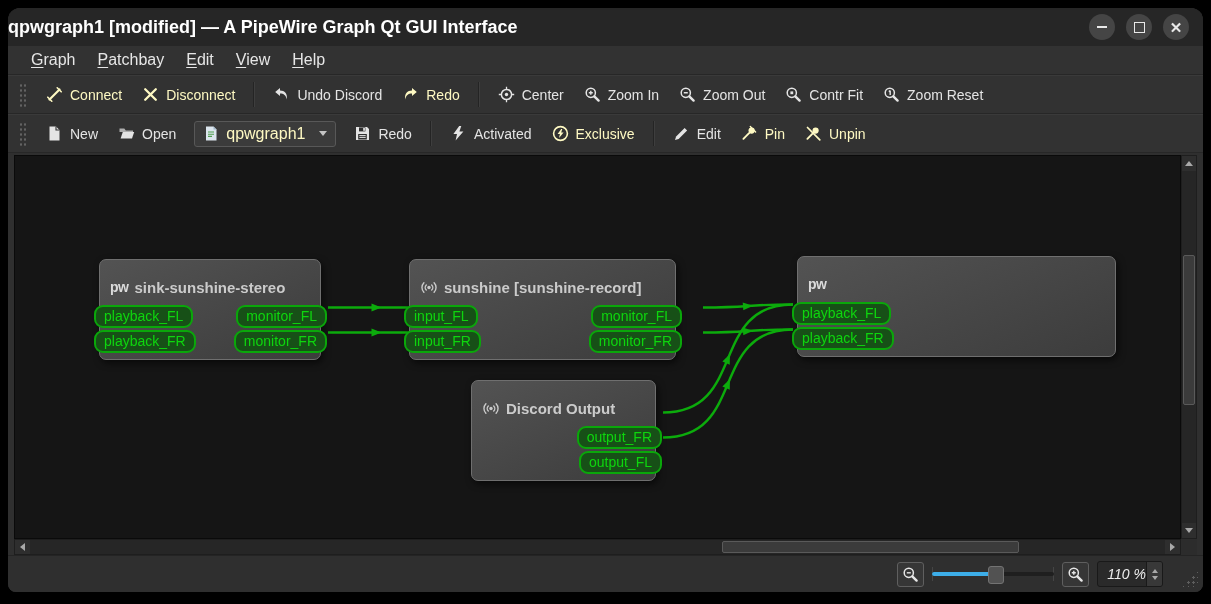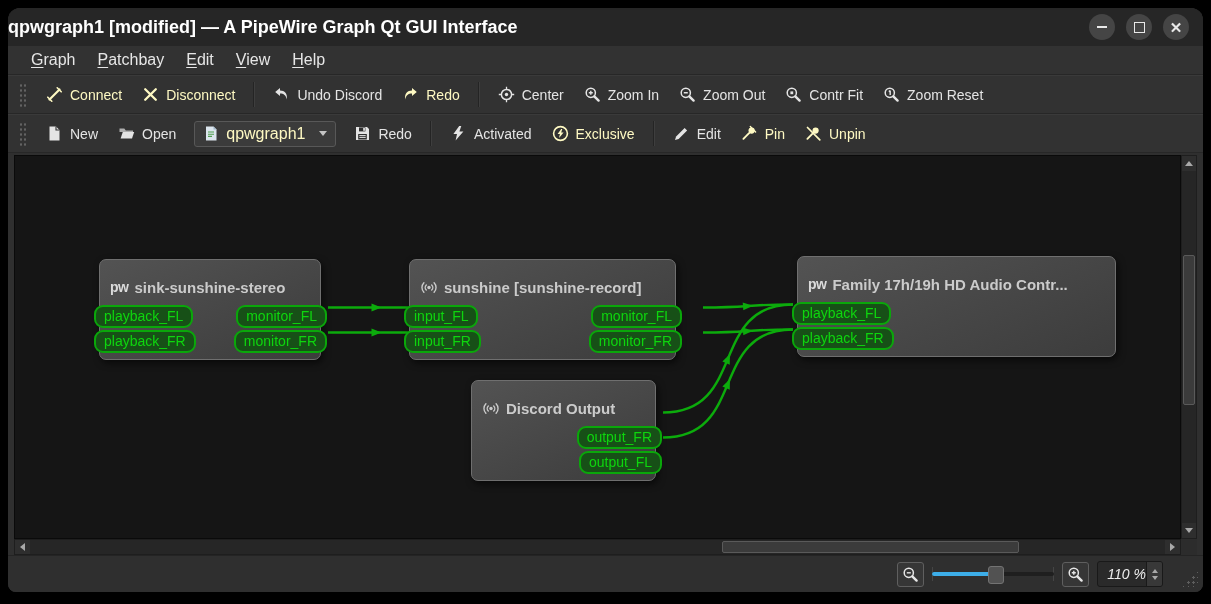--- a/index.html
+++ b/index.html
@@ -305,21 +305,20 @@
             </div>
             <div class="port-row">
               <span class="pill in">input_FR</span>
               <span class="pill out">monitor_FR</span>
             </div>
           </div>
         </div>
         <div class="node" style="left: 782px; top: 100px; width: 319px;">
           <div class="node-head">
             <span class="pw">pw</span>
-            <span>Family 17h/19h HD Audio Contr...</span>
           </div>
           <div class="ports">
             <div class="port-row">
               <span class="pill in">playback_FL</span>
             </div>
             <div class="port-row">
               <span class="pill in">playback_FR</span>
             </div>
           </div>
         </div>

